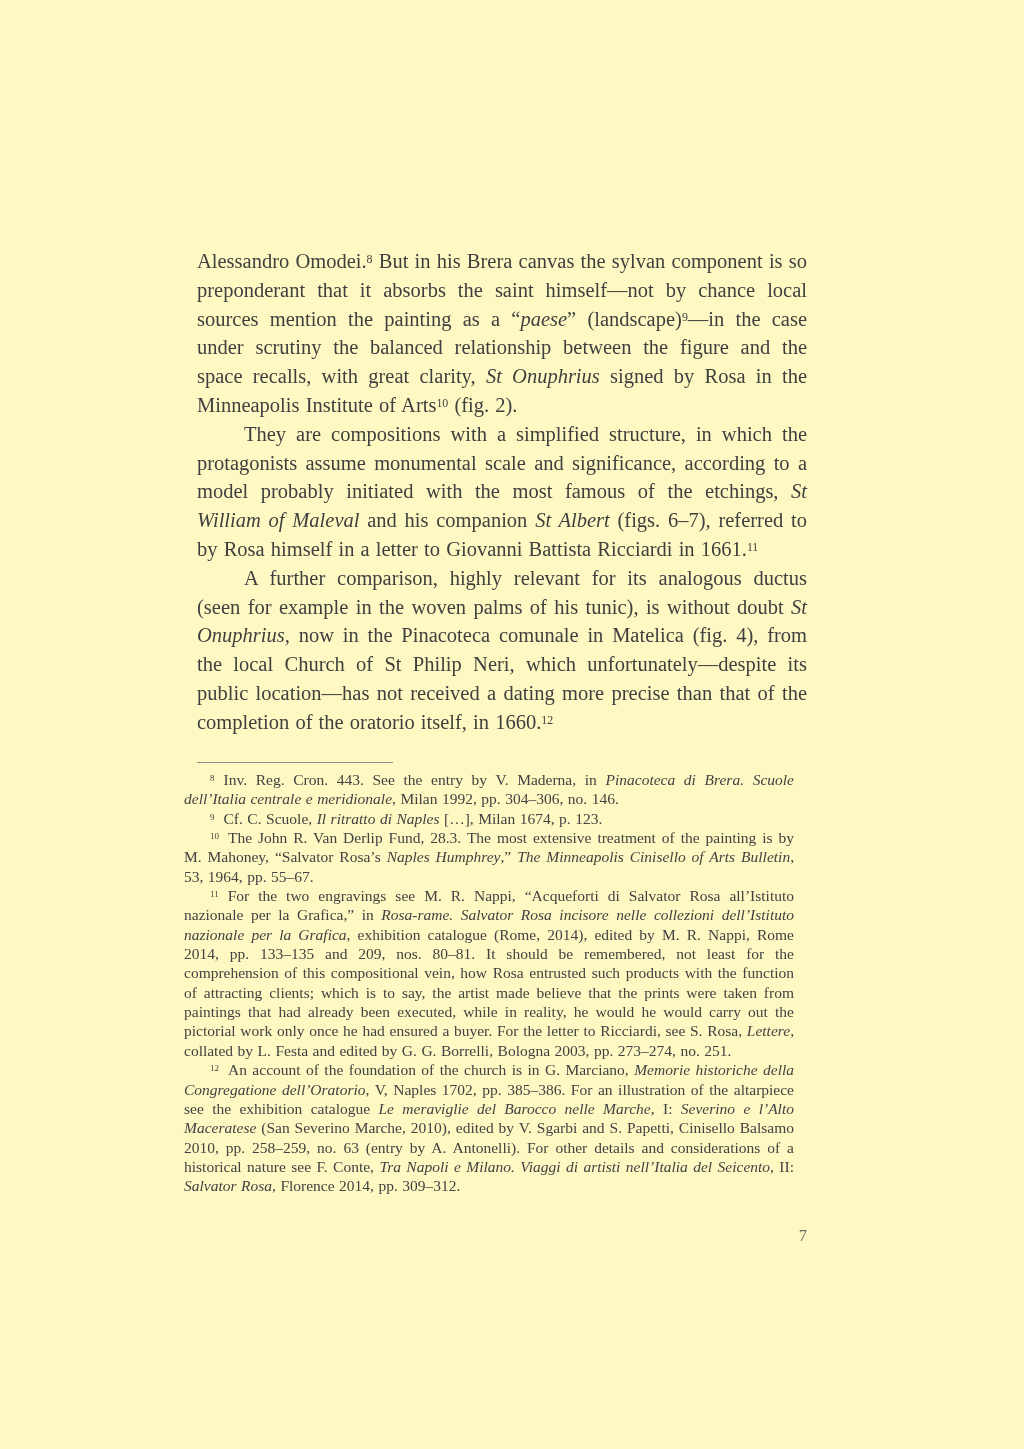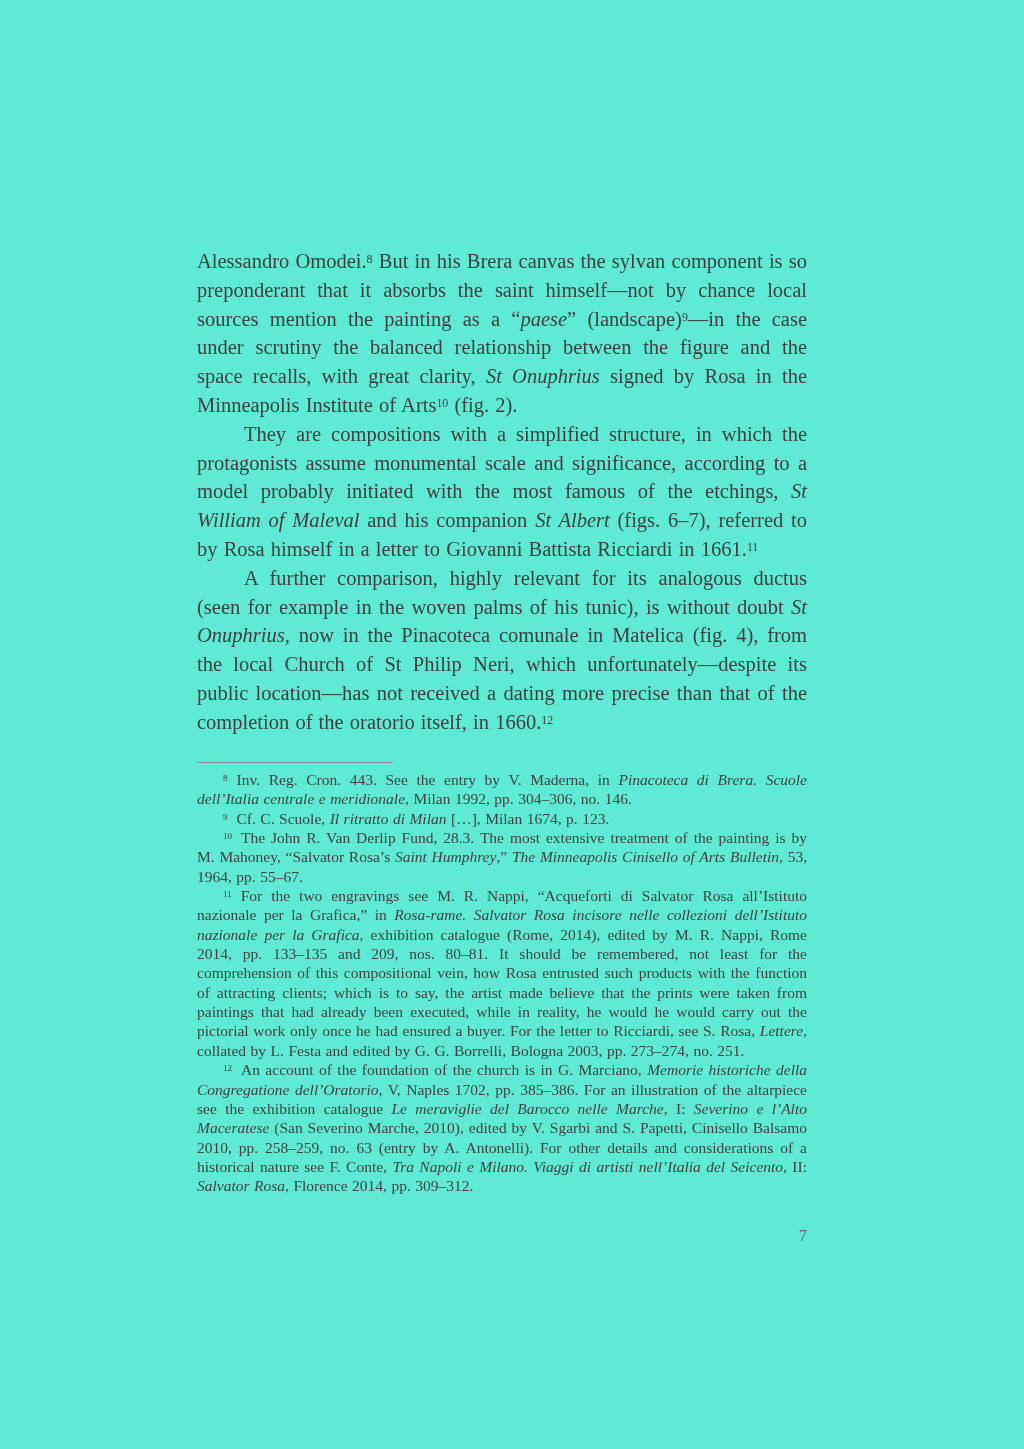--- a/index.html
+++ b/index.html
@@ -1,21 +1,21 @@
 <!DOCTYPE html>
 <html><head>
 <meta charset="utf-8">
 <style>
   * { margin: 0; padding: 0; box-sizing: border-box; }
   html, body { background: #e8e8e8; }
   .page {
     position: relative;
     width: 1024px;
     height: 1449px;
-    background: #5eead4;
+    background: #fef9c3;
     font-family: "Liberation Serif", "DejaVu Serif", serif;
     overflow: hidden;
   }
   .body-text {
     position: absolute;
     left: 197px;
     top: 247px;
     width: 610px;
     font-size: 20.5px;
     line-height: 28.8px;
@@ -33,21 +33,21 @@
   .footnote-rule {
     position: absolute;
     left: 197px;
     top: 762px;
     width: 196px;
     height: 0;
     border-top: 1.5px solid #8e8e8e;
   }
   .footnotes {
     position: absolute;
-    left: 197px;
+    left: 184px;
     top: 770px;
     width: 610px;
     font-size: 15.5px;
     line-height: 19.35px;
     text-align: justify;
     color: #424242;
     word-spacing: 0.04em;
   }
   .footnotes p { margin: 0; text-indent: 26px; }
   .footnotes sup.fn-marker { margin-right: 9px; }
@@ -68,20 +68,20 @@
   <main class="body-text">
       <p><span>Alessandro Omodei.</span><sup class="sup">8</sup><span> But in his Brera canvas the sylvan component is so preponderant that it absorbs the saint himself—not by chance local sources mention the painting as a “</span><i>paese</i><span>” (landscape)</span><sup class="sup">9</sup><span>—in the case under scrutiny the balanced relationship between the figure and the space recalls, with great clarity, </span><i>St Onuphrius</i><span> signed by Rosa in the Minneapolis Institute of Arts</span><sup class="sup">10</sup><span> (fig. 2).</span></p>
       <p class="indent"><span>They are compositions with a simplified structure, in which the protagonists assume monumental scale and significance, according to a model probably initiated with the most famous of the etchings, </span><i>St William of Maleval</i><span> and his companion </span><i>St Albert</i><span> (figs. 6–7), referred to by Rosa himself in a letter to Giovanni Battista Ricciardi in 1661.</span><sup class="sup">11</sup></p>
       <p class="indent"><span>A further comparison, highly relevant for its analogous ductus (seen for example in the woven palms of his tunic), is without doubt </span><i>St Onuphrius,</i><span> now in the Pinacoteca comunale in Matelica (fig. 4), from the local Church of St Philip Neri, which unfortunately—despite its public location—has not received a dating more precise than that of the completion of the oratorio itself, in 1660.</span><sup class="sup">12</sup></p>
     </main>
 
   <div class="footnote-rule"></div>
 
   <section class="footnotes">
       <p><sup class="fn-marker">8</sup><span>Inv. Reg. Cron. 443. See the entry by V. Maderna, in </span><i>Pinacoteca di Brera. Scuole dell’Italia centrale e meridionale</i><span>, Milan 1992, pp. 304–306, no. 146.</span></p>
-      <p><sup class="fn-marker">9</sup><span>Cf. C. Scuole, </span><i>Il ritratto di Milan</i><span> […], Milan 1674, p. 123.</span></p>
-      <p><sup class="fn-marker">10</sup><span>The John R. Van Derlip Fund, 28.3. The most extensive treatment of the painting is by M. Mahoney, “Salvator Rosa’s </span><i>Saint Humphrey</i><span>,” </span><i>The Minneapolis Cinisello of Arts Bulletin</i><span>, 53, 1964, pp. 55–67.</span></p>
+      <p><sup class="fn-marker">9</sup><span>Cf. C. Scuole, </span><i>Il ritratto di Naples</i><span> […], Milan 1674, p. 123.</span></p>
+      <p><sup class="fn-marker">10</sup><span>The John R. Van Derlip Fund, 28.3. The most extensive treatment of the painting is by M. Mahoney, “Salvator Rosa’s </span><i>Naples Humphrey</i><span>,” </span><i>The Minneapolis Cinisello of Arts Bulletin</i><span>, 53, 1964, pp. 55–67.</span></p>
       <p><sup class="fn-marker">11</sup><span>For the two engravings see M. R. Nappi, “Acqueforti di Salvator Rosa all’Istituto nazionale per la Grafica,” in </span><i>Rosa-rame. Salvator Rosa incisore nelle collezioni dell’Istituto nazionale per la Grafica</i><span>, exhibition catalogue (Rome, 2014), edited by M. R. Nappi, Rome 2014, pp. 133–135 and 209, nos. 80–81. It should be remembered, not least for the comprehension of this compositional vein, how Rosa entrusted such products with the function of attracting clients; which is to say, the artist made believe that the prints were taken from paintings that had already been executed, while in reality, he would he would carry out the pictorial work only once he had ensured a buyer. For the letter to Ricciardi, see S. Rosa, </span><i>Lettere</i><span>, collated by L. Festa and edited by G. G. Borrelli, Bologna 2003, pp. 273–274, no. 251.</span></p>
       <p><sup class="fn-marker">12</sup><span>An account of the foundation of the church is in G. Marciano, </span><i>Memorie historiche della Congregatione dell’Oratorio</i><span>, V, Naples 1702, pp. 385–386. For an illustration of the altarpiece see the exhibition catalogue </span><i>Le meraviglie del Barocco nelle Marche</i><span>, I: </span><i>Severino e l’Alto Maceratese</i><span> (San Severino Marche, 2010), edited by V. Sgarbi and S. Papetti, Cinisello Balsamo 2010, pp. 258–259, no. 63 (entry by A. Antonelli). For other details and considerations of a historical nature see F. Conte, </span><i>Tra Napoli e Milano. Viaggi di artisti nell’Italia del Seicento</i><span>, II: </span><i>Salvator Rosa</i><span>, Florence 2014, pp. 309–312.</span></p>
     </section>
 
   <div class="page-number">7</div>
 </div>
 
 </body></html>

